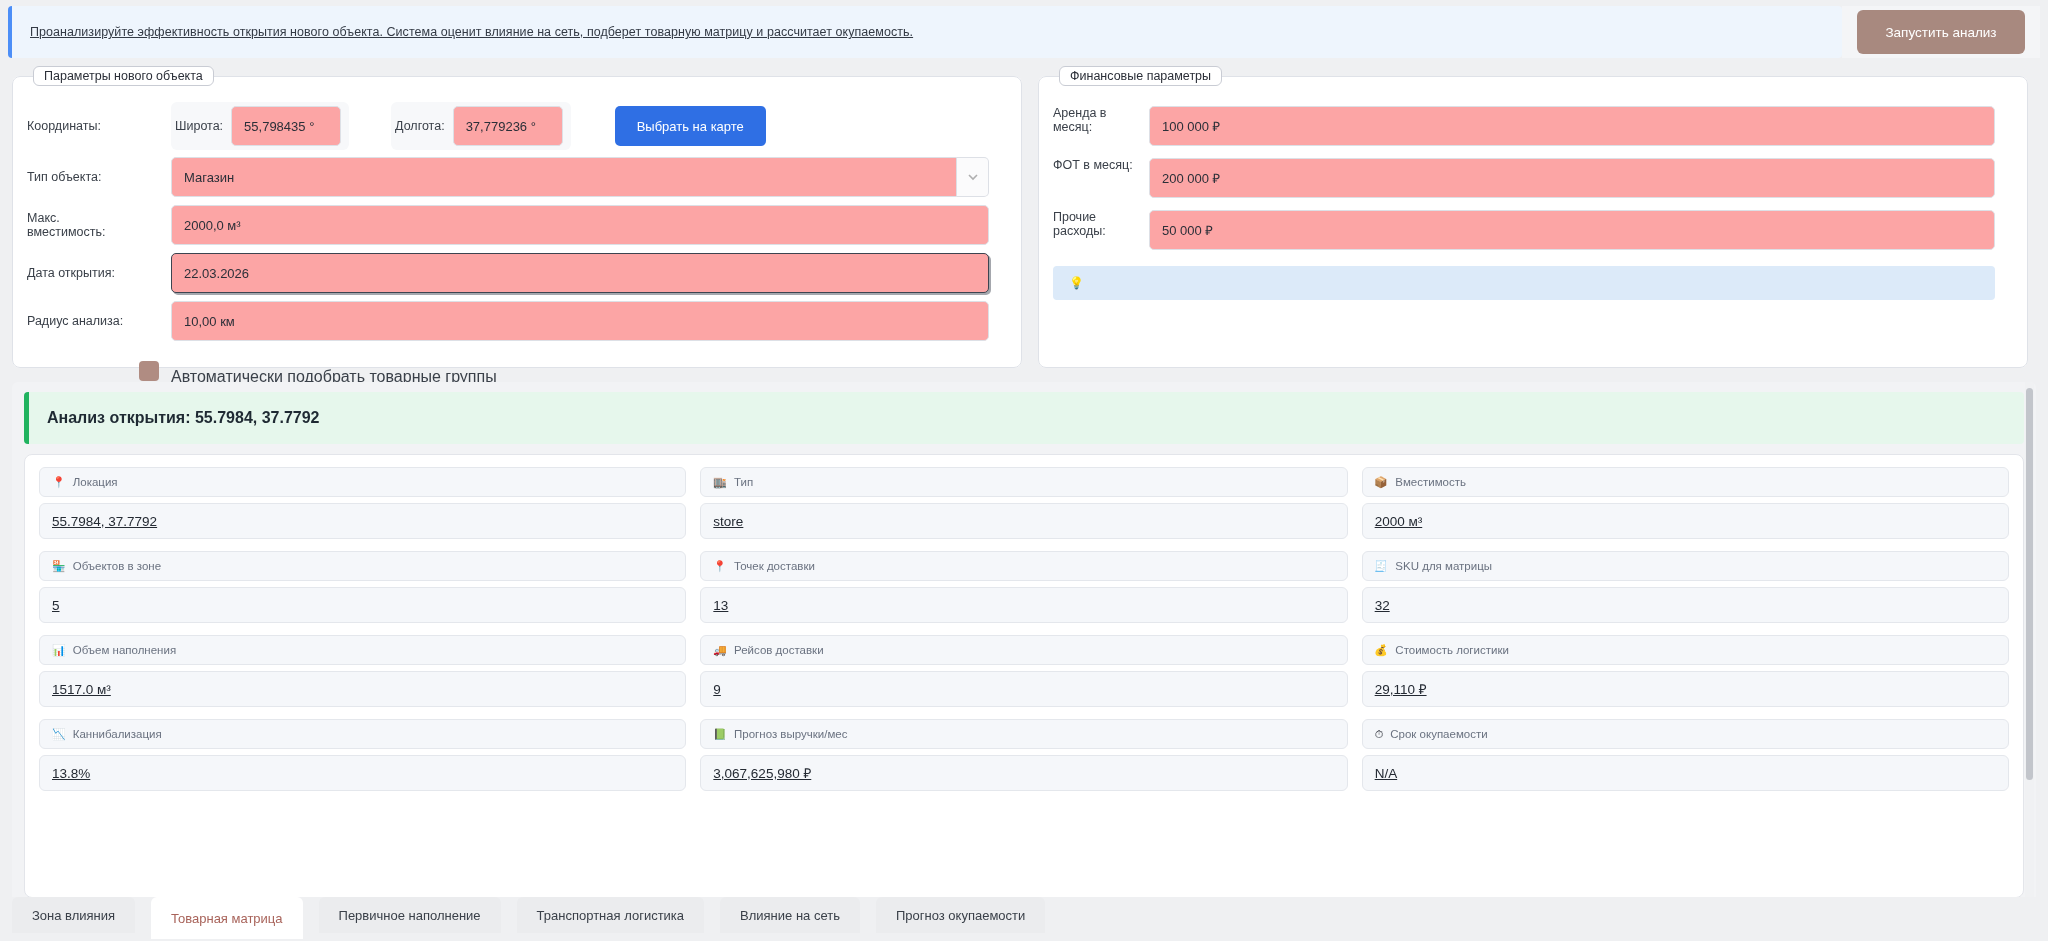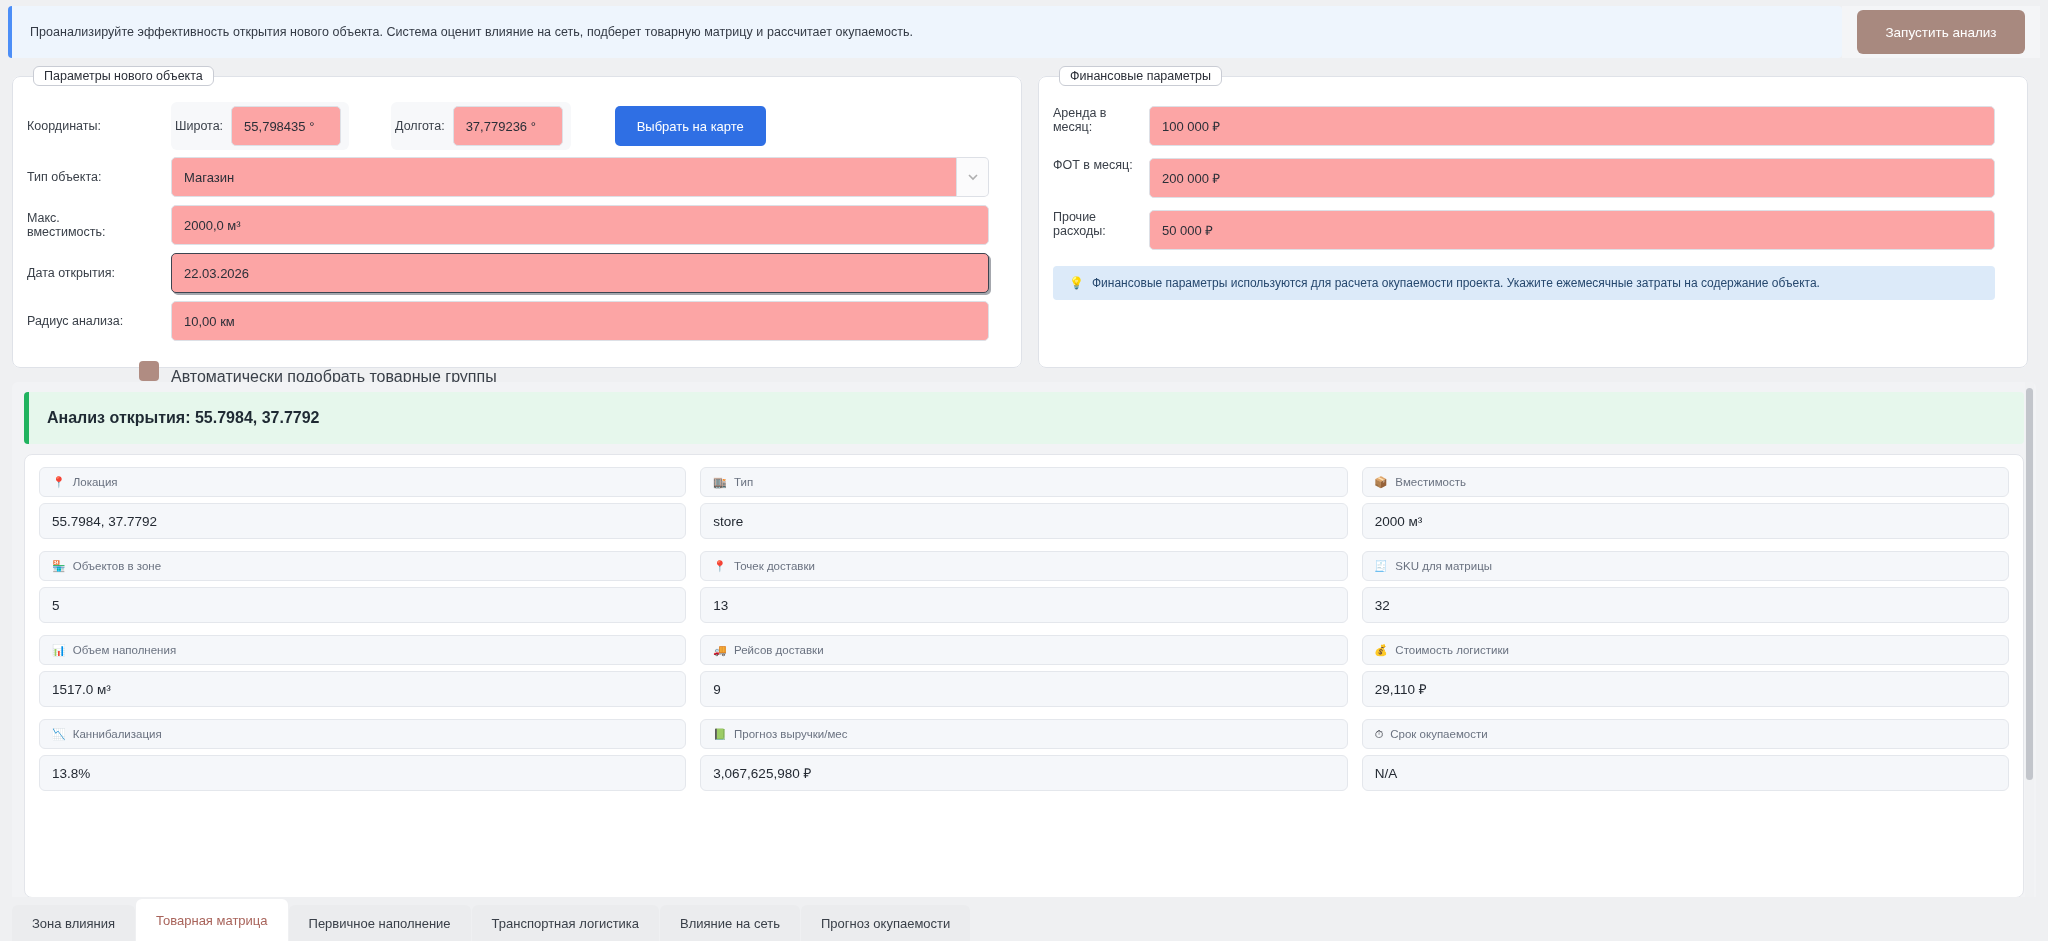--- a/index.html
+++ b/index.html
@@ -26,20 +26,21 @@
     border-left: 4px solid #4c8ef7;
     border-radius: 4px;
     display: flex; align-items: center;
     padding: 0 18px;
     height: 52px;
   }
   .info-banner-text {
     font-size: 12.5px;
     color: #333a45;
     letter-spacing: .05px;
+    text-decoration: underline;
   }
   .run-btn-wrap {
     width: 198px;
     display: flex; align-items: center; justify-content: center;
     background: #f4f5f7;
     height: 52px;
   }
   .run-btn {
     background: #a8897f;
     color: #ffffff;
@@ -229,42 +230,43 @@
   .card-val {
     background: #f5f7fa;
     border: 1px solid #e4e7ec;
     border-radius: 6px;
     height: 36px;
     display: flex; align-items: center;
     padding: 0 12px;
     margin-top: 6px;
     font-size: 13.5px;
     color: #242a33;
+    text-decoration: underline;
   }
 
   
   .scrollbar {
     position: absolute; top: 0; right: 2px;
     width: 9px; height: 100%;
     background: #f0f1f3;
   }
   .scroll-thumb {
     position: absolute; top: 6px; left: 1px;
     width: 7px; height: 392px;
     background: #c2c5cb; border-radius: 4px;
   }
 
   
   .tabs {
     position: absolute;
     left: 0; bottom: 0;
     width: 2048px; height: 44px;
-    display: flex; align-items: flex-end;
+    display: flex; 
     padding-left: 12px;
-    gap: 1px;
+    gap: 16px;
     background: #eff0f2;
   }
   .tab {
     background: #ebecee;
     border-radius: 6px 6px 0 0;
     height: 36px;
     display: flex; align-items: center;
     padding: 0 20px;
     font-size: 13px;
     color: #3a4049;
@@ -352,21 +354,20 @@
       <div class="inp fin-inp">200 000 ₽</div>
     </div>
 
     <div class="fin-row">
       <span class="fin-label">Прочие расходы:</span>
       <div class="inp fin-inp">50 000 ₽</div>
     </div>
 
     <div class="note">
       <span class="bulb">💡</span>
-      <span>Финансовые параметры используются для расчета окупаемости проекта. Укажите ежемесячные затраты на содержание объекта.</span>
     </div>
   </fieldset>
 </div>
 
 <div class="results">
   <div class="green-banner">
     <span class="green-banner-text">Анализ открытия: 55.7984, 37.7792</span>
   </div>
 
   <div class="cards-wrap">

